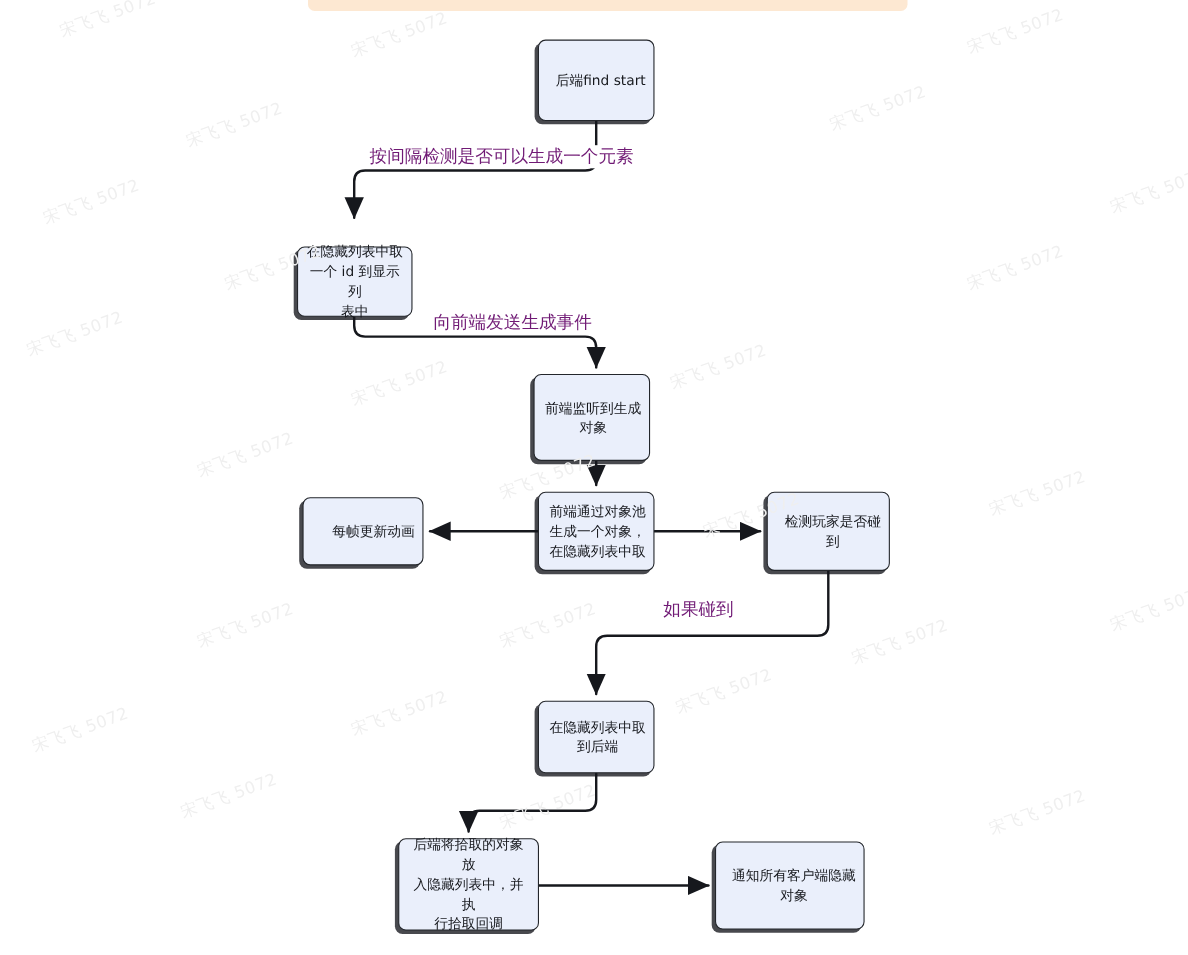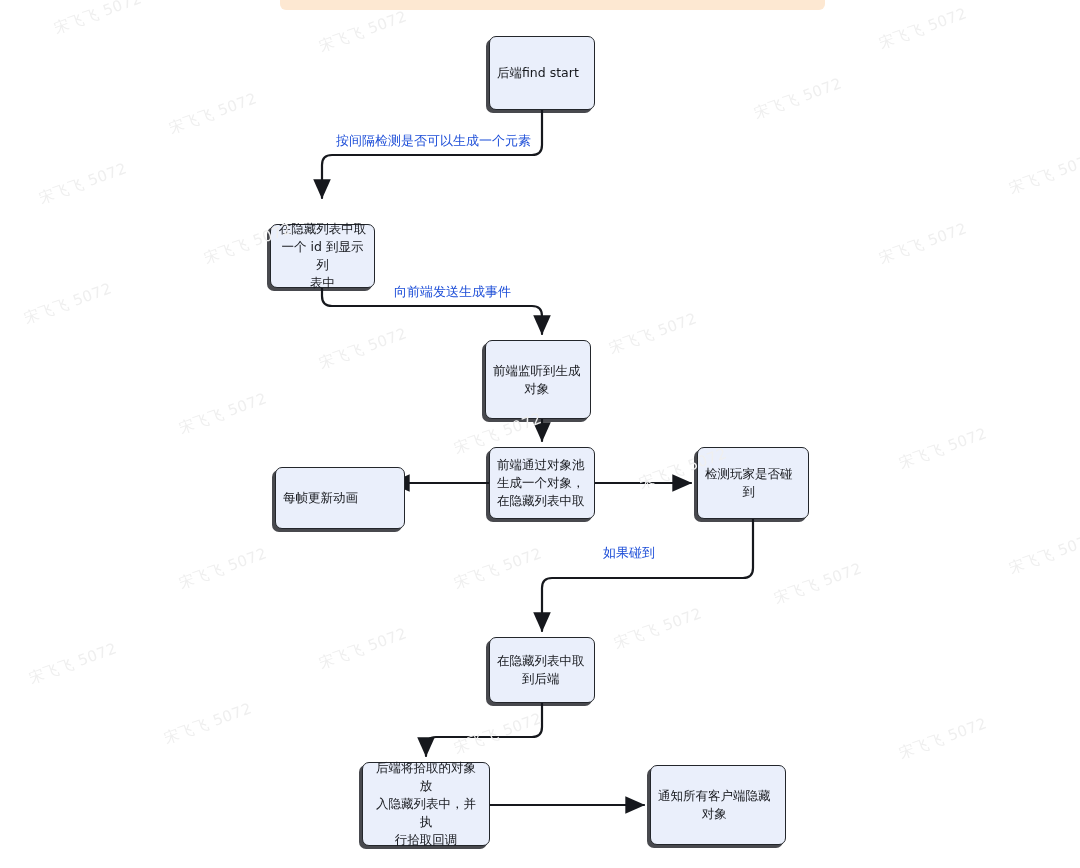--- a/index.html
+++ b/index.html
@@ -59,40 +59,40 @@
   
   .node {
     position: absolute;
     box-sizing: border-box;
     background: #eaeffb;
     border: 1.6px solid #23262b;
     border-radius: 7px;
     box-shadow: -3px 3px 0 0 rgba(20,22,28,0.78);
     display: flex;
     align-items: center;
-    justify-content: flex-start;
+    justify-content: flex-end;
     text-align: center;
     z-index: 3;
   }
   .node span {
     display: block;
     font-family: "DejaVu Sans", "Liberation Sans", sans-serif;
     font-size: 12.5px;
     line-height: 18px;
     color: #16181d;
     padding: 0 7px;
     white-space: pre-line;
   }
 
   
   .edge-label {
     position: absolute;
     font-family: "DejaVu Sans", "Liberation Sans", sans-serif;
-    font-size: 13px;
-    color: #1d4ed8;
+    font-size: 16px;
+    color: #701a75;
     background: #ffffff;
     white-space: nowrap;
     z-index: 4;
     padding: 0 2px;
   }
 </style>
 </head>
 <body>
 
 <div id="canvas">
@@ -136,21 +136,21 @@
       </div>
       <div class="node" style="left: 485px; top: 340px; width: 106px; height: 79px;">
         <span>前端监听到生成
 对象</span>
       </div>
       <div class="node" style="left: 489px; top: 447px; width: 106px; height: 72px;">
         <span>前端通过对象池
 生成一个对象，
 在隐藏列表中取</span>
       </div>
-      <div class="node" style="left: 275px; top: 467px; width: 130px; height: 62px;">
+      <div class="node" style="left: 275px; top: 452px; width: 110px; height: 62px;">
         <span>每帧更新动画</span>
       </div>
       <div class="node" style="left: 697px; top: 447px; width: 112px; height: 72px;">
         <span>检测玩家是否碰
 到</span>
       </div>
       <div class="node" style="left: 489px; top: 637px; width: 106px; height: 66px;">
         <span>在隐藏列表中取
 到后端</span>
       </div>

